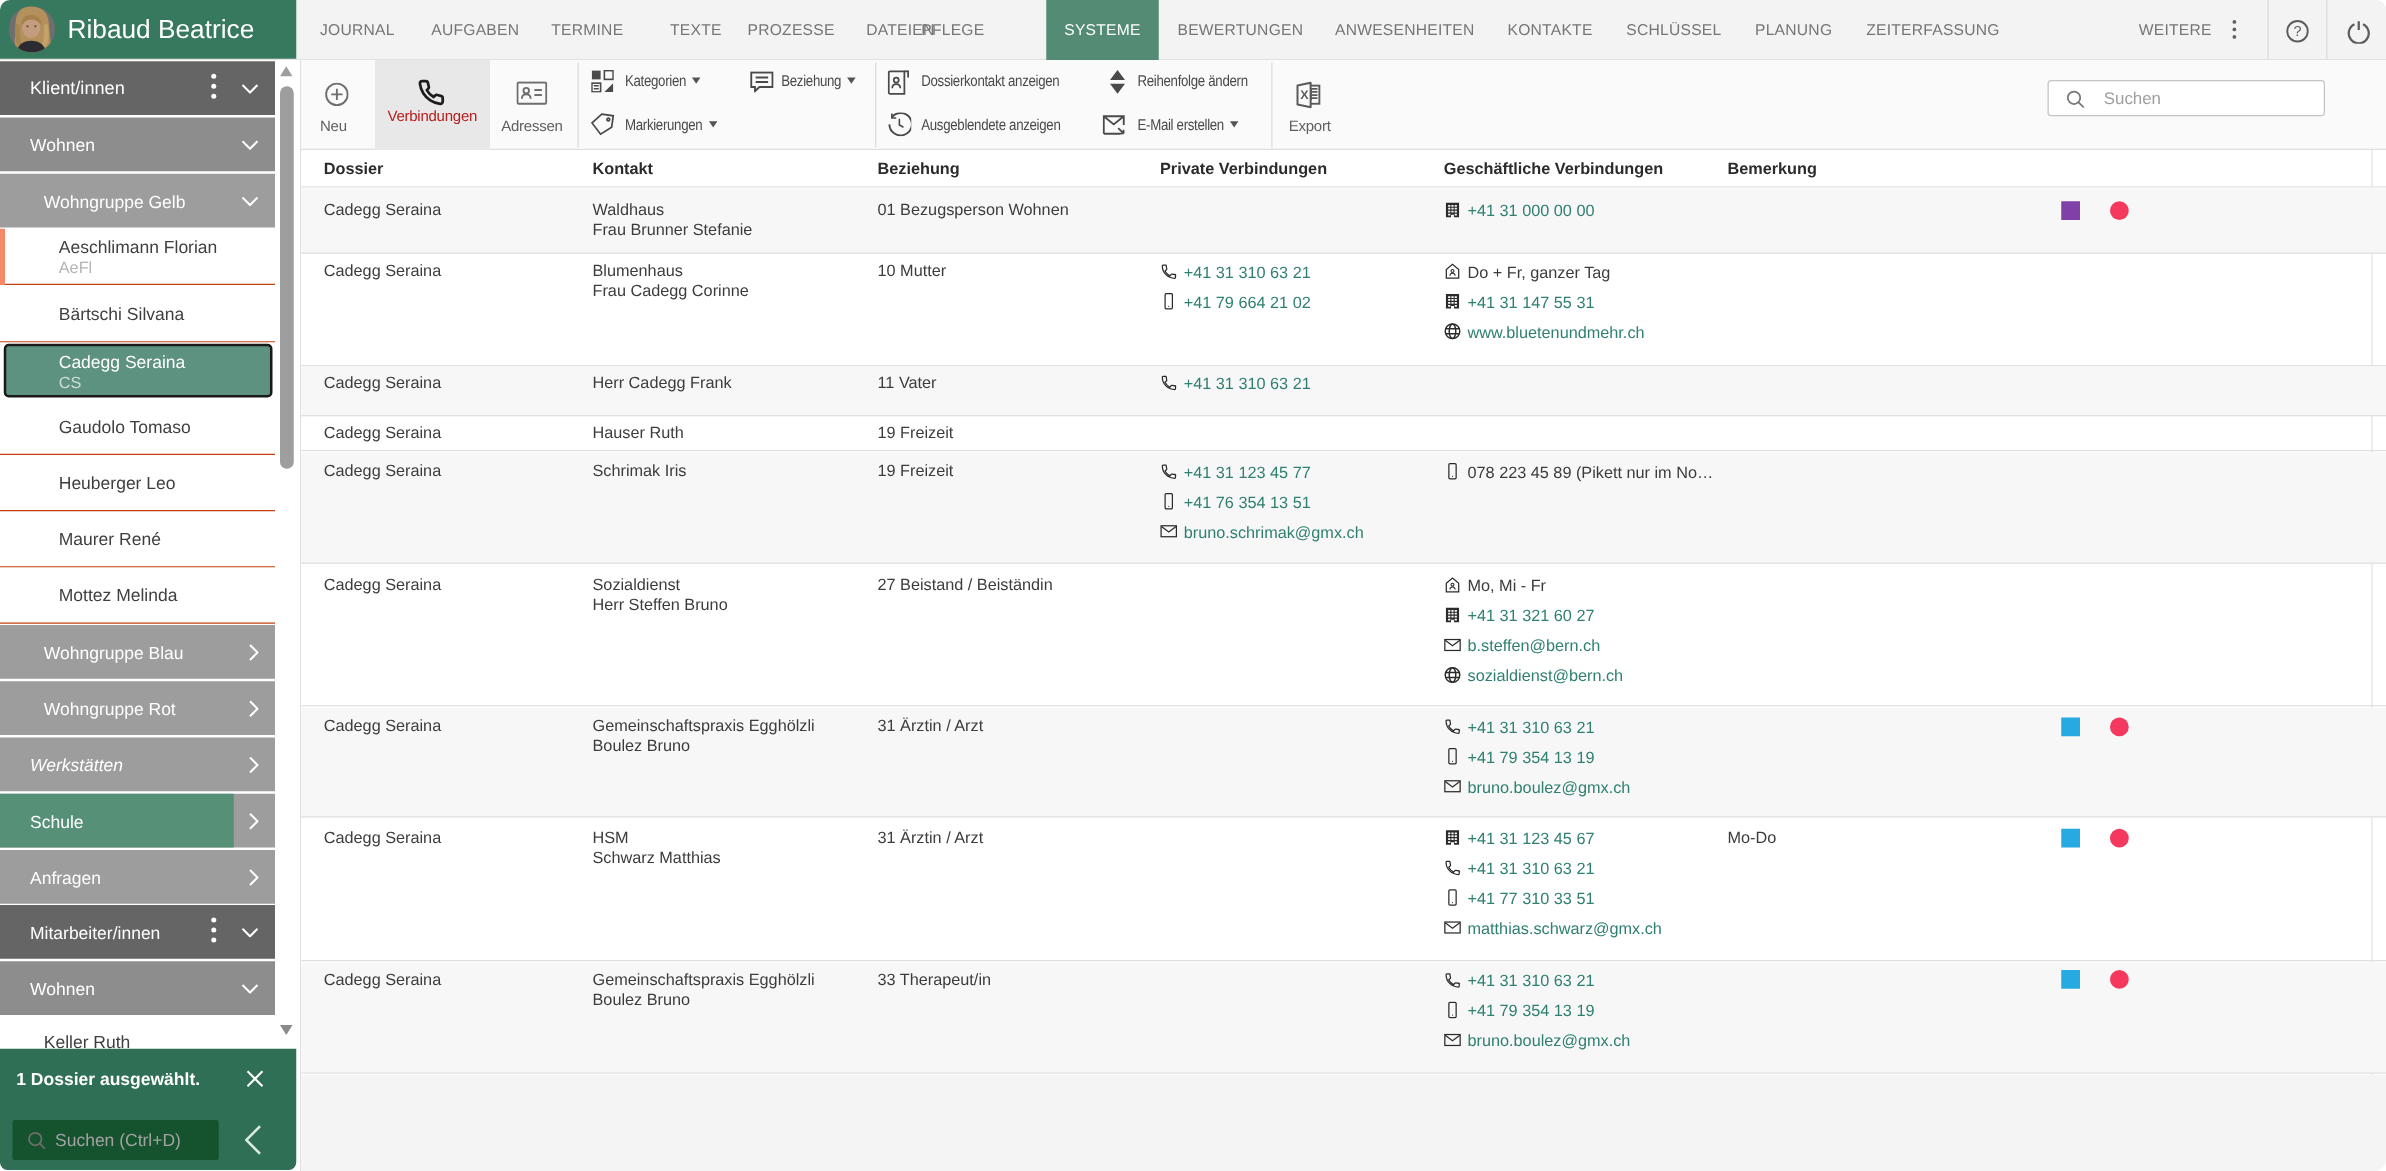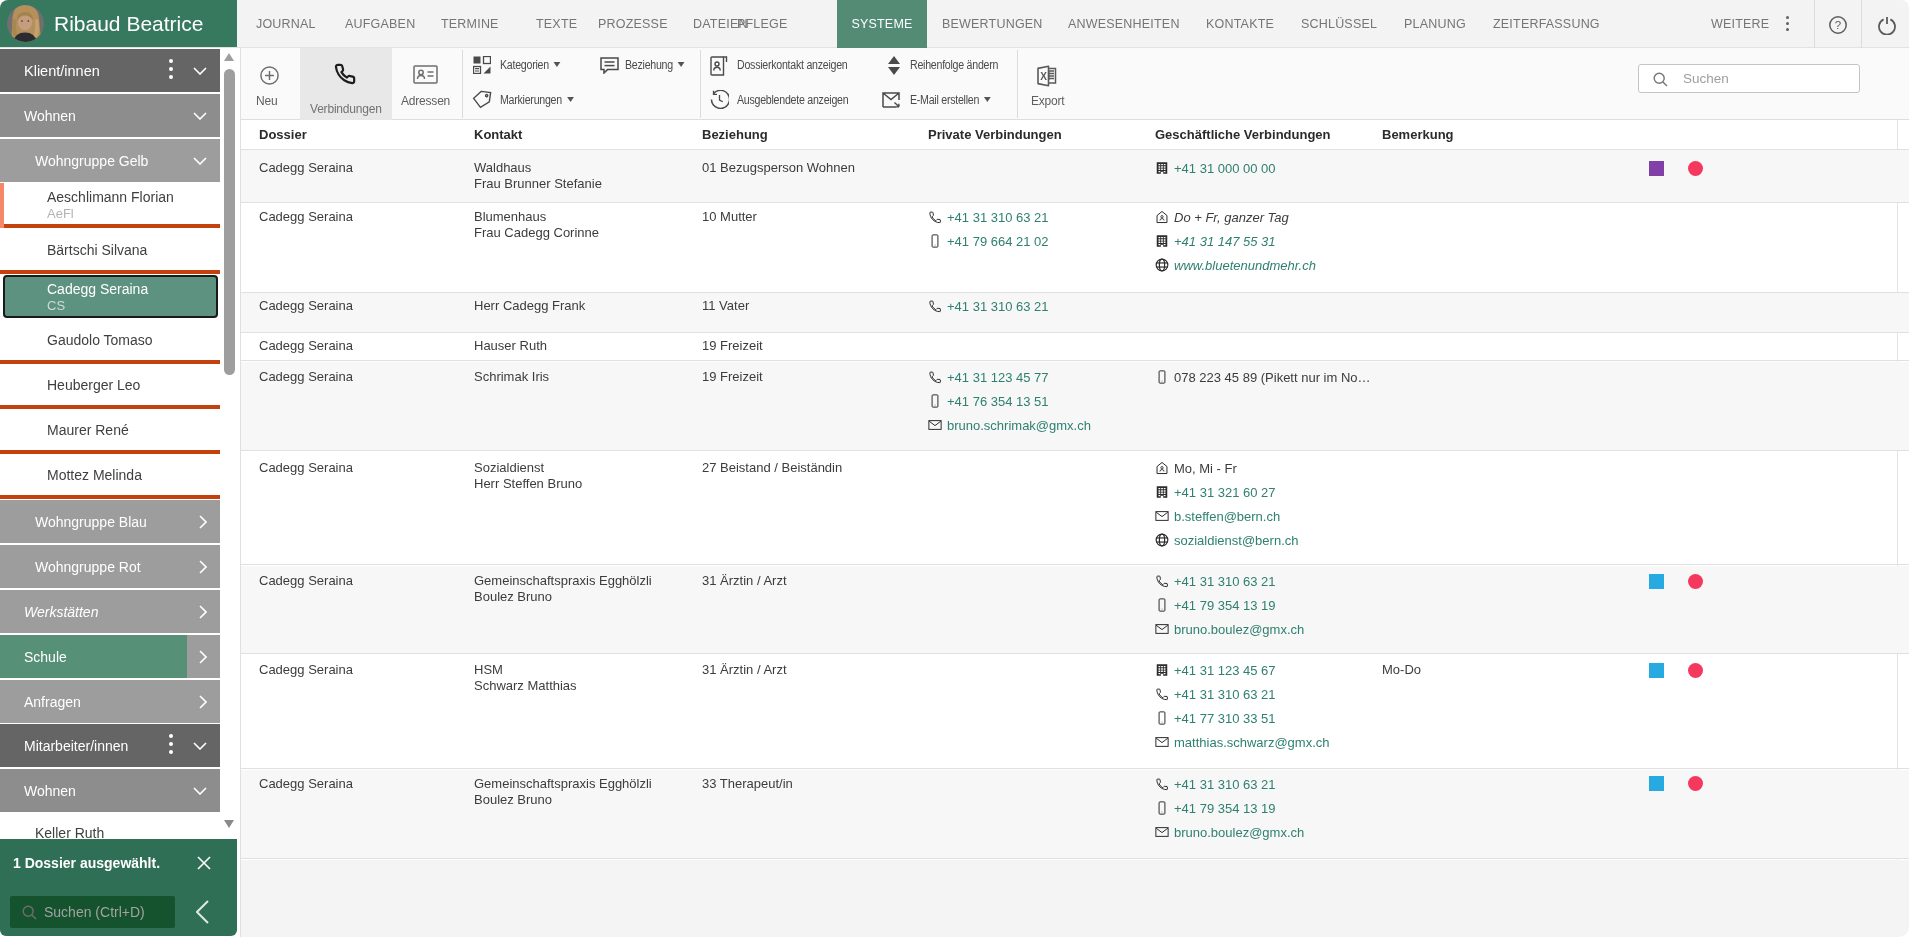--- a/index.html
+++ b/index.html
@@ -11,21 +11,21 @@
 #userhead { position:absolute; left:0; top:0; width:237px; height:47px; background:#37795f; border-radius:8px 0 0 0; }
 #username { position:absolute; left:54px; top:0; line-height:47px; color:#fff; font-size:21px; }
 .navitem { position:absolute; top:0; line-height:48px; font-size:12.5px; letter-spacing:0.2px; color:#757575; white-space:nowrap; }
 #systab { position:absolute; left:837px; top:0; width:90px; height:48px; background:#538b74; color:#fff; text-align:center; line-height:48px; font-size:12.5px; letter-spacing:0.2px; }
 .topsep { position:absolute; top:0; width:1px; height:48px; background:#dcdcdc; }
 
 
 #sidebar { position:absolute; left:0; top:48px; width:240px; height:889px; background:#fff; }
 .srow { position:absolute; left:0; width:220px; height:43px; color:#fff; font-size:14px; }
 .srow .lbl { position:absolute; top:50%; transform:translateY(-50%); }
-.swhite { position:absolute; left:0; width:220px; height:45px; background:#fff; border-bottom:4px solid #c2410c; color:#3f3f3f; font-size:14px; }
+.swhite { position:absolute; left:0; width:220px; height:45px; background:#fff; border-bottom:1px solid #c2410c; color:#3f3f3f; font-size:14px; }
 .chev { position:absolute; right:13px; top:50%; transform:translateY(-50%); }
 .vdots { position:absolute; left:169px; top:50%; transform:translateY(-50%); width:4px; }
 .vdots i { display:block; width:4px; height:4px; border-radius:50%; background:#fff; margin:0 0 4px 0; }
 
 
 #toolbar { position:absolute; left:241px; top:48px; width:1668px; height:72px; background:#fafafa; border-bottom:1px solid #dedede; }
 .tsep { position:absolute; top:2px; width:1px; height:68px; background:#dcdcdc; }
 .tcap { position:absolute; font-size:12px; letter-spacing:-0.2px; color:#5f5f5f; white-space:nowrap; }
 .trow { position:absolute; font-size:12.5px; letter-spacing:-0.3px; color:#4a4a4a; white-space:nowrap; display:flex; align-items:center; height:15px; transform:scaleX(0.85); transform-origin:0 50%; }
 .caret { display:inline-block; width:0; height:0; border-left:4px solid transparent; border-right:4px solid transparent; border-top:5px solid #545454; margin-left:6px; }
@@ -221,21 +221,21 @@
     <circle cx="9.5" cy="9.5" r="8.6"></circle>
       <line x1="9.5" y1="5" x2="9.5" y2="14"></line>
       <line x1="5" y1="9.5" x2="14" y2="9.5"></line>
   </svg>
   <div class="tcap" style="left:15px;top:46px;">Neu</div>
 
   <div style="position:absolute;left:59px;top:0;width:92px;height:72px;background:#e8e8e8;"></div>
   <svg style="position:absolute;left:93px;top:15px;" width="22" height="22" viewBox="0 0 24 24" fill="none" stroke="#1d1d1d" stroke-width="2.4" stroke-linejoin="round">
     <path d="M22 16.92v3a2 2 0 0 1-2.18 2 19.79 19.79 0 0 1-8.63-3.07 19.5 19.5 0 0 1-6-6 19.79 19.79 0 0 1-3.07-8.67A2 2 0 0 1 4.11 2h3a2 2 0 0 1 2 1.72 12.84 12.84 0 0 0 .7 2.81 2 2 0 0 1-.45 2.11L8.09 9.91a16 16 0 0 0 6 6l1.27-1.27a2 2 0 0 1 2.11-.45 12.84 12.84 0 0 0 2.81.7A2 2 0 0 1 22 16.92z"></path>
   </svg>
-  <div class="tcap" style="left:69px;top:54px;color:#737373;">Verbindungen</div>
+  <div class="tcap" style="left:69px;top:38px;color:#b91c1c;">Verbindungen</div>
 
   <svg style="position:absolute;left:172px;top:17px;" width="25" height="19" viewBox="0 0 25 19" fill="none" stroke="#6e6e6e" stroke-width="1.5">
     <rect x="1" y="1" width="23" height="17" rx="1"></rect>
     <circle cx="8" cy="7.5" r="2.2"></circle>
     <path d="M4.5 14 q0-3.5 3.5-3.5 q3.5 0 3.5 3.5"></path>
     <line x1="14.5" y1="7" x2="20.5" y2="7"></line>
     <line x1="14.5" y1="11" x2="20.5" y2="11"></line>
   </svg>
   <div class="tcap" style="left:160px;top:46px;">Adressen</div>
   <div class="tsep" style="left:221px;"></div>
@@ -347,21 +347,21 @@
           <span class="grn">+41 31 310 63 21</span>
         </div>
       <div class="il">
           <svg width="14" height="14" viewBox="0 0 24 24" fill="none" stroke="#2b2b2b" stroke-width="1.7">
             <rect x="7" y="1.5" width="10" height="21" rx="1.5"></rect>
             <circle cx="12" cy="19" r="0.8" fill="#2b2b2b" stroke="none"></circle>
           </svg>
           <span class="grn">+41 79 664 21 02</span>
         </div>
     </div>
-    <div class="cell" style="left:914px;top:1px;font-style:italic;">
+    <div class="cell" style="left:914px;top:1px;">
       <div class="il">
           <svg width="14" height="14" viewBox="0 0 24 24" fill="none" stroke="#2b2b2b" stroke-width="1.7">
             <path d="M3.5 9.5 L12 2.5 L20.5 9.5 V21.5 H3.5 Z"></path>
             <circle cx="12" cy="11.5" r="2" stroke-width="1.5"></circle>
             <path d="M8.5 18 q0-3.3 3.5-3.3 q3.5 0 3.5 3.3" stroke-width="1.5"></path>
           </svg>
           <span>Do + Fr, ganzer Tag</span>
         </div>
       <div class="il">
           <svg width="14" height="14" viewBox="0 0 24 24" fill="#2b2b2b">

